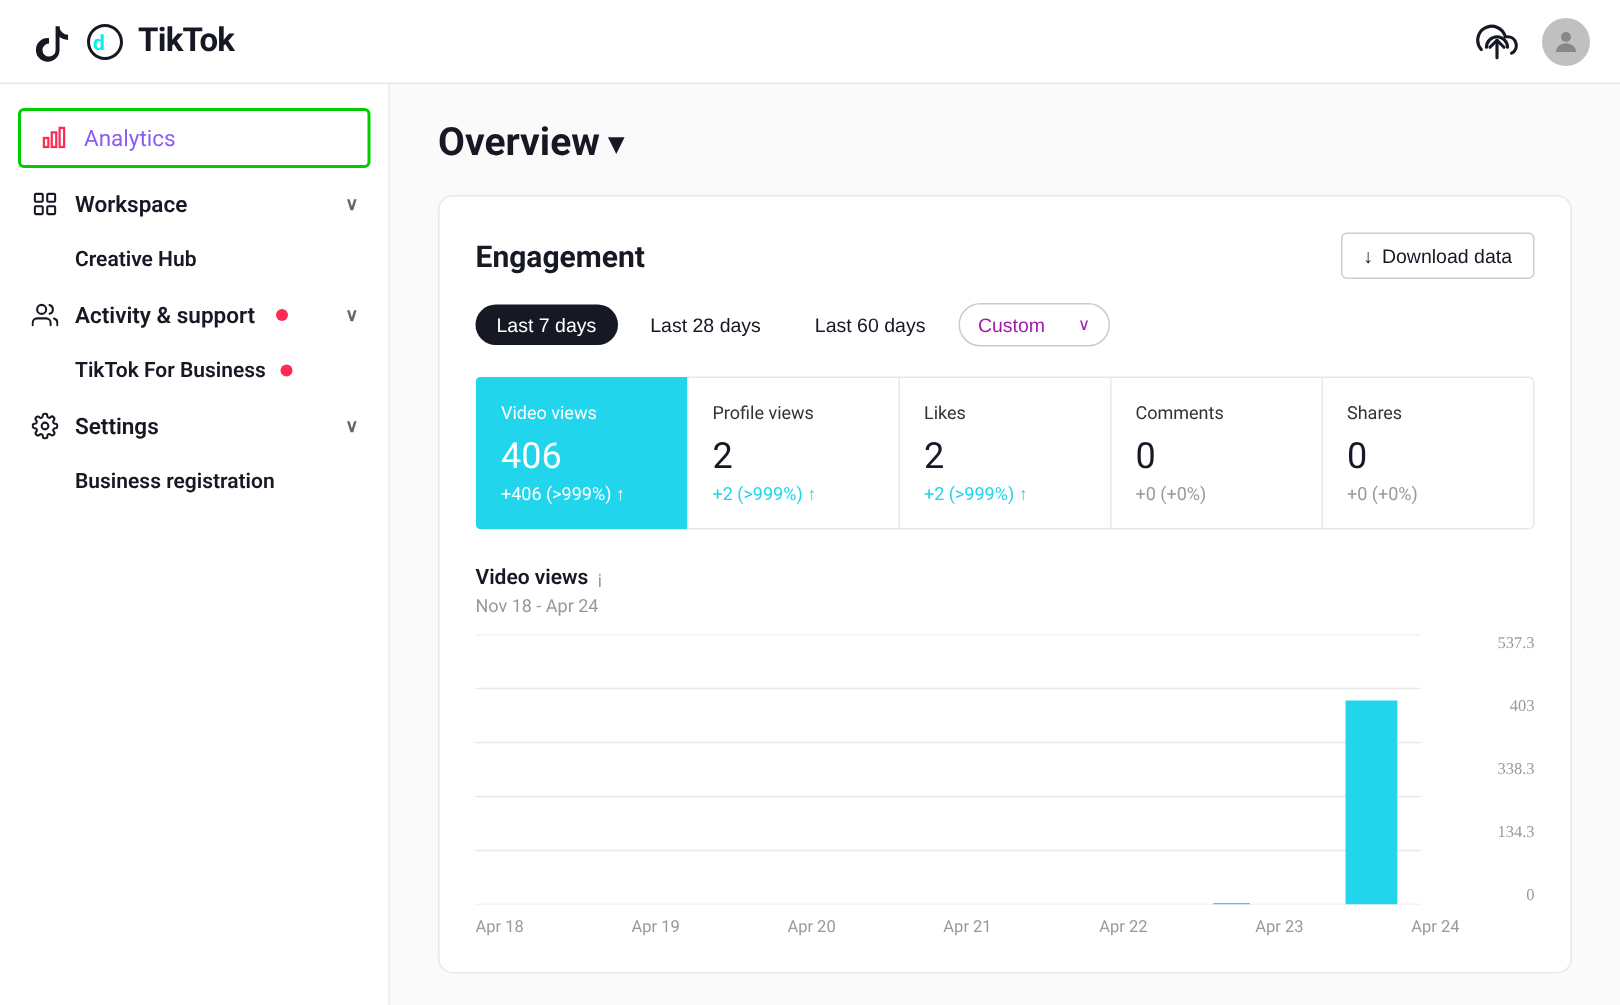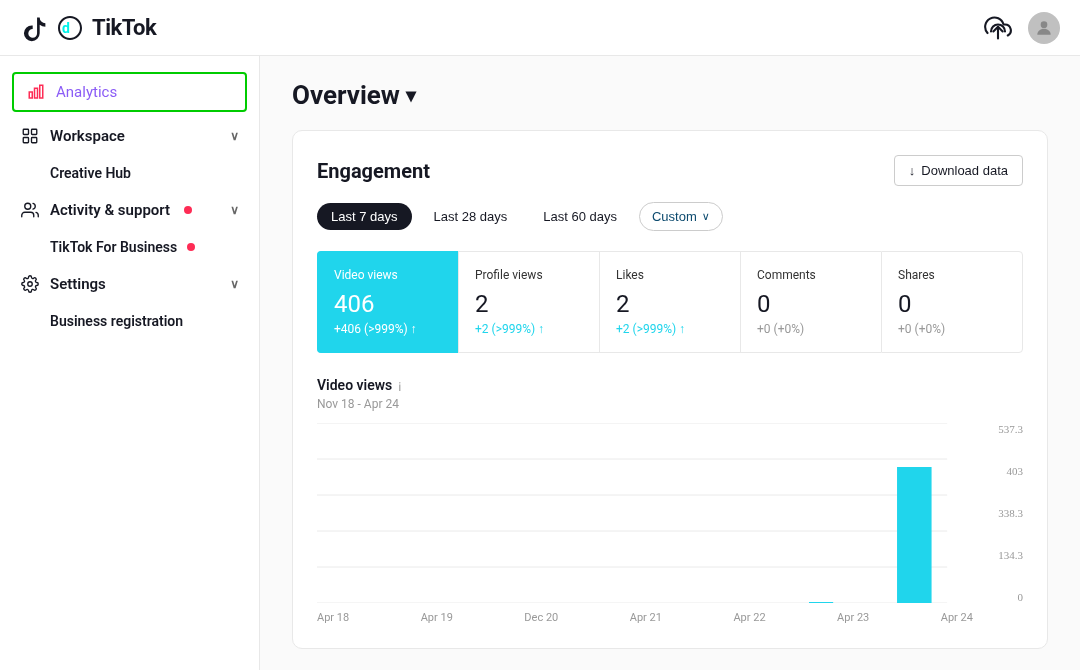--- a/index.html
+++ b/index.html
@@ -171,29 +171,29 @@
       background: transparent;
       color: #161823;
     }
     .date-tab.active {
       background: #161823;
       color: #fff;
     }
     .date-tab-custom {
       display: flex;
       align-items: center;
-      gap: 5px;
+      gap: 22px;
       padding: 6px 12px;
       border-radius: 20px;
       font-size: 13px;
       font-weight: 500;
       cursor: pointer;
       border: 1px solid #ccc;
       background: #fff;
-      color: #0c4a6e;
+      color: #a21caf;
     }
 
     
     .metrics-row {
       display: flex;
       gap: 0;
       margin-bottom: 24px;
     }
     .metric-card {
       flex: 1;
@@ -463,21 +463,21 @@
               <line x1="0" y1="180" x2="730" y2="180" stroke="#e8e8e8" stroke-width="1"></line>
 
               <rect x="570" y="179" width="28" height="1" fill="#20d5ec"></rect>
 
               <rect x="672" y="44" width="40" height="136" fill="#20d5ec"></rect>
             </svg>
 
             <div class="chart-x-labels">
               <span class="chart-x-label">Apr 18</span>
               <span class="chart-x-label">Apr 19</span>
-              <span class="chart-x-label">Dec 20</span>
+              <span class="chart-x-label">Apr 20</span>
               <span class="chart-x-label">Apr 21</span>
               <span class="chart-x-label">Apr 22</span>
               <span class="chart-x-label">Apr 23</span>
               <span class="chart-x-label">Apr 24</span>
             </div>
           </div>
 
           <div style="display:flex;flex-direction:column;justify-content:space-between;padding-left:8px;height:180px;width:50px;flex-shrink:0;font-family:Liberation Serif, serif;">
             <span class="chart-y-label">537.3</span>
             <span class="chart-y-label">403</span>

